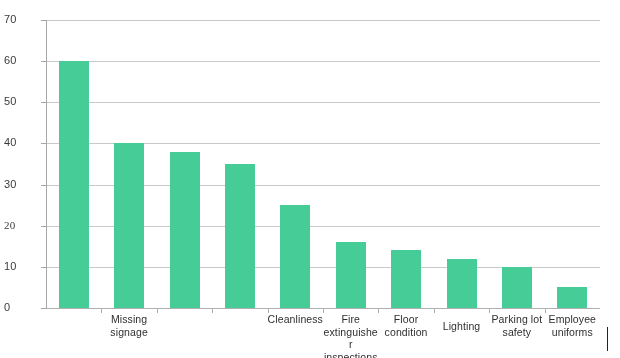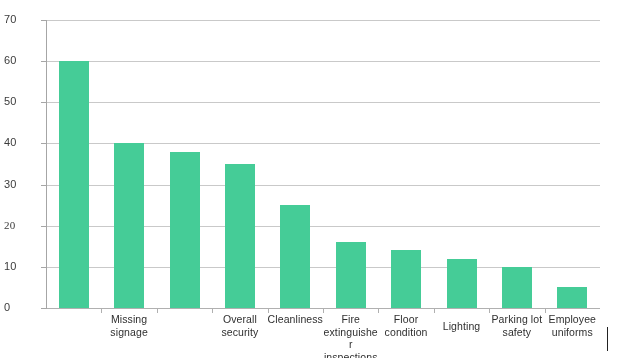--- a/index.html
+++ b/index.html
@@ -167,21 +167,20 @@
     <div class="y-tick-mark" style="top: 184.571px;"></div>
     <div class="y-tick-mark" style="top: 143.429px;"></div>
     <div class="y-tick-mark" style="top: 102.286px;"></div>
     <div class="y-tick-mark" style="top: 61.1429px;"></div>
     <div class="y-tick-mark" style="top: 20px;"></div>
     <div class="x-tick-mark" style="left: 101.4px;"></div>
     <div class="x-tick-mark" style="left: 156.8px;"></div>
     <div class="cat-label" style="left: 101.4px; width: 55.4px;">Missing signage</div>
     <div class="x-tick-mark" style="left: 212.2px;"></div>
     <div class="x-tick-mark" style="left: 267.6px;"></div>
-    <div class="cat-label" style="left: 212.2px; width: 55.4px;">Overall security</div>
     <div class="x-tick-mark" style="left: 323px;"></div>
     <div class="cat-label" style="left: 267.6px; width: 55.4px;">Cleanliness</div>
     <div class="x-tick-mark" style="left: 378.4px;"></div>
     <div class="cat-label" style="left: 323px; width: 55.4px;">Fire extinguisher inspections</div>
     <div class="x-tick-mark" style="left: 433.8px;"></div>
     <div class="cat-label" style="left: 378.4px; width: 55.4px;">Floor condition</div>
     <div class="x-tick-mark" style="left: 489.2px;"></div>
     <div class="cat-label" style="left: 433.8px; width: 55.4px; margin-top: 7px;">Lighting</div>
     <div class="x-tick-mark" style="left: 544.6px;"></div>
     <div class="cat-label" style="left: 544.6px; width: 55.4px;">Employee uniforms</div>

